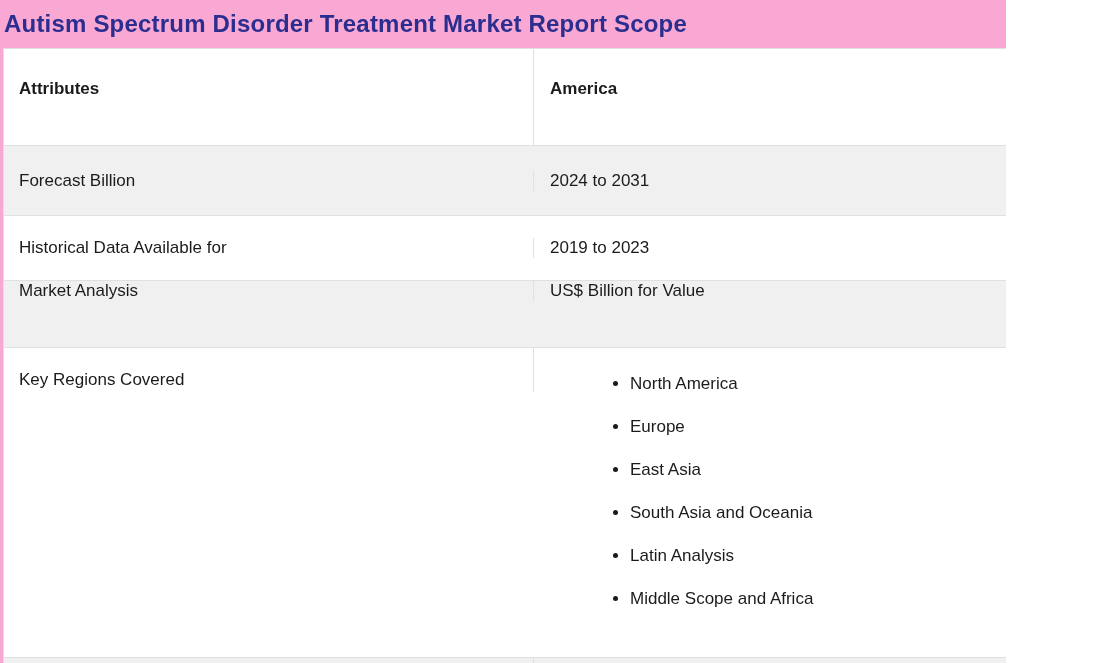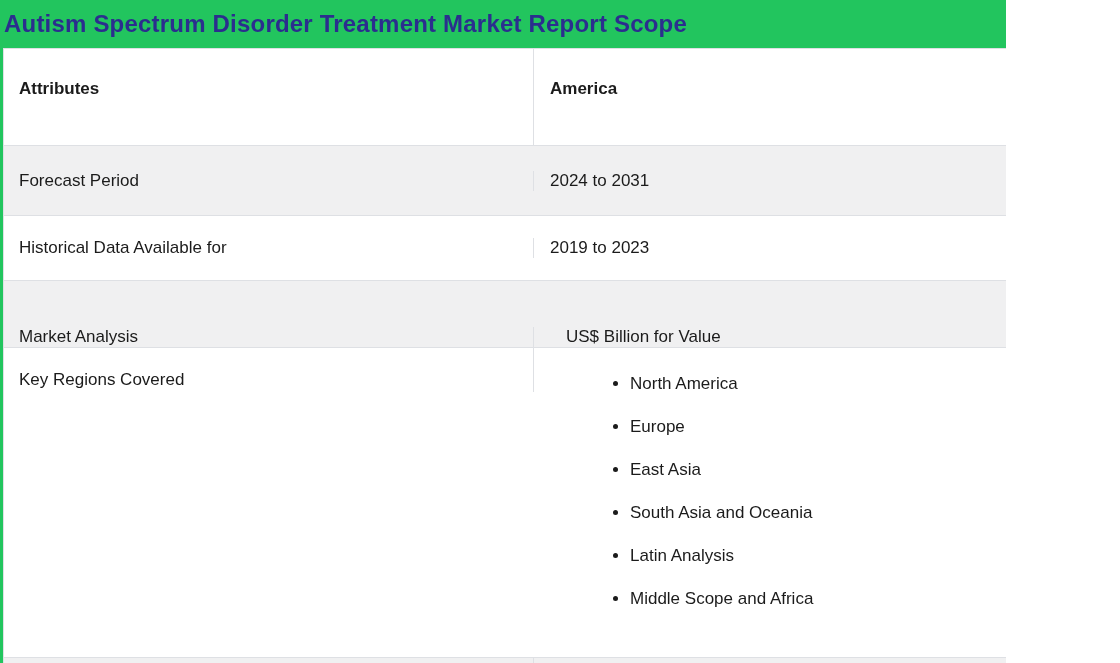--- a/index.html
+++ b/index.html
@@ -6,21 +6,21 @@
     margin: 0;
     padding: 0;
     background: #ffffff;
     font-family: "Liberation Sans", "DejaVu Sans", sans-serif;
   }
   .page {
     position: relative;
     width: 1006px;
     height: 663px;
     overflow: hidden;
-    background: #22c55e;
+    background: #f9a8d4;
   }
   .page-title {
     margin: 8px 0 0 4px;
     font-size: 24px;
     line-height: 32px;
     font-weight: 700;
     color: #2b2e8e;
     letter-spacing: 0.2px;
   }
   .scope-table {
@@ -57,21 +57,21 @@
   
   .t-row.head { height: 97px; }
   .t-row.head .cell {
     padding-top: 28px;
     font-weight: 700;
     line-height: 23px;
   }
   
   .t-row.r1 { height: 70px; align-items: center; }
   .t-row.r2 { height: 65px; align-items: center; }
-  .t-row.r3 { height: 67px; align-items: flex-end; gap: 16px; }
+  .t-row.r3 { height: 67px; align-items: flex-start; }
   
   .t-row.r4 { height: 310px; align-items: flex-start; gap: 24px; }
   .t-row.r4 .c1 { padding-top: 20px; line-height: 24px; }
   .region-list {
     margin: 24px 0 0 0;
     padding: 0 0 0 56px;
     list-style: disc;
   }
   .region-list li {
     line-height: 24px;
@@ -89,21 +89,21 @@
   <h1 class="page-title">Autism Spectrum Disorder Treatment Market Report Scope</h1>
 
   <div class="scope-table">
 
     <div class="t-row head">
       <div class="cell c1">Attributes</div>
       <div class="cell c2">America</div>
     </div>
 
     <div class="t-row r1 stripe">
-      <div class="cell c1">Forecast Period</div>
+      <div class="cell c1">Forecast Billion</div>
       <div class="cell c2">2024 to 2031</div>
     </div>
 
     <div class="t-row r2">
       <div class="cell c1">Historical Data Available for</div>
       <div class="cell c2">2019 to 2023</div>
     </div>
 
     <div class="t-row r3 stripe">
       <div class="cell c1">Market Analysis</div>

